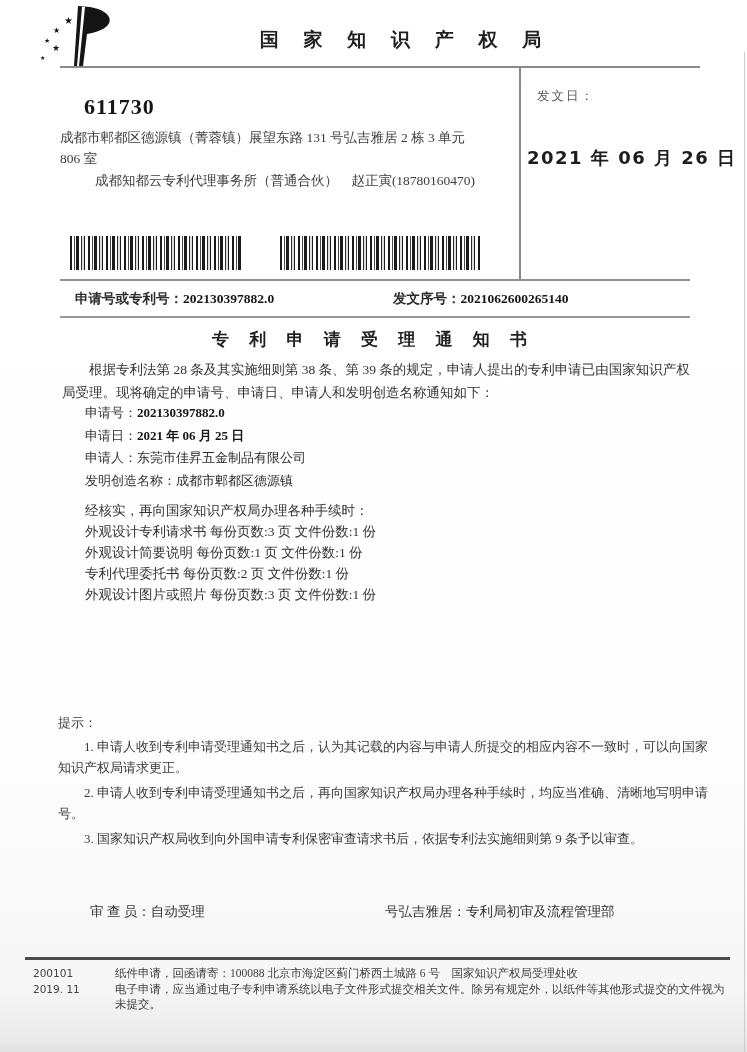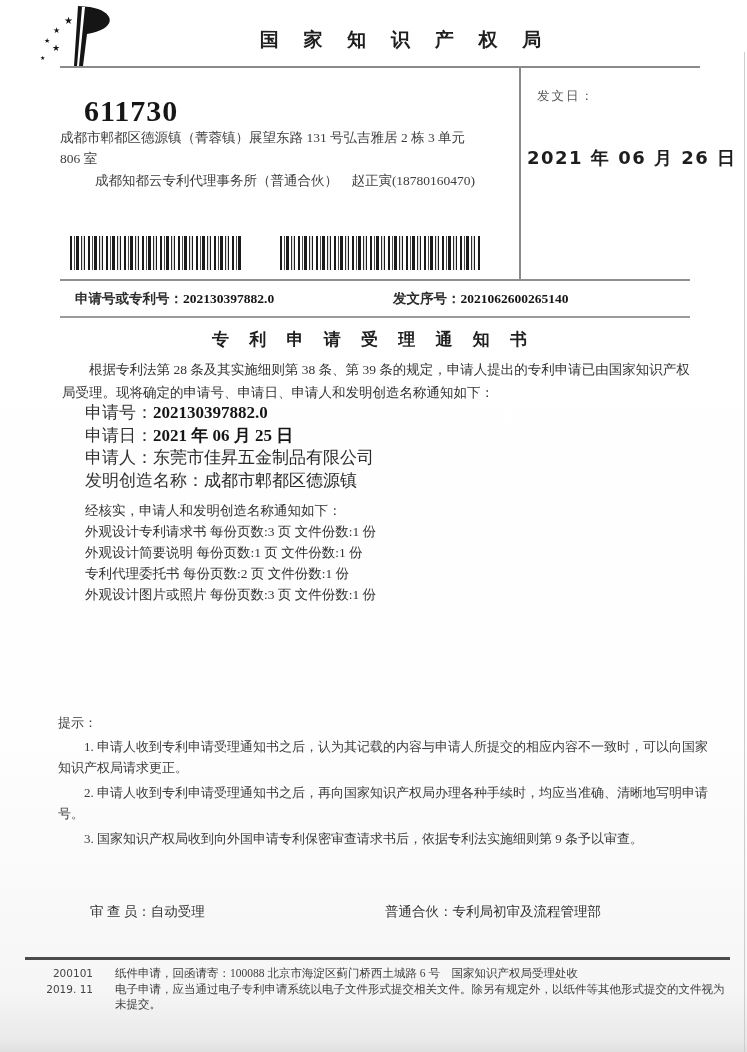--- a/index.html
+++ b/index.html
@@ -12,53 +12,53 @@
   .logo{position:absolute;left:36px;top:4px;width:88px;height:64px;}
   .org-title{position:absolute;left:0;right:0;top:27px;text-align:center;padding-left:64px;
     font-size:19px;font-weight:700;letter-spacing:10px;color:#1f1f1f;}
   .hr1{position:absolute;left:60px;top:66px;width:640px;height:2px;background:#8a8a8a;}
   .vline{position:absolute;left:519px;top:66px;width:2px;height:214px;background:#8a8a8a;}
   .hr2{position:absolute;left:60px;top:279px;width:630px;height:2px;background:#8f8f8f;}
   .hr3{position:absolute;left:60px;top:316px;width:630px;height:2px;background:#9a9a9a;}
   .issue-label{position:absolute;left:537px;top:88px;font-size:12.5px;color:#5a5a5a;letter-spacing:2px;}
   .issue-date{position:absolute;left:527px;top:146px;font-size:18px;color:#1d1d1d;
     font-weight:600;letter-spacing:1.5px;font-family:"DejaVu Sans","Liberation Sans",sans-serif;}
-  .postal{position:absolute;left:84px;top:94px;font-size:30px;font-weight:700;color:#161616;letter-spacing:1px;}
+  .postal{position:absolute;left:84px;top:94px;font-size:22px;font-weight:700;color:#161616;letter-spacing:1px;}
   .addr{position:absolute;left:60px;top:127px;width:450px;text-align:left;font-size:13.5px;line-height:21px;color:#3d3d3d;}
   .agency{position:absolute;left:60px;top:172px;width:450px;text-align:center;font-size:13.5px;color:#3d3d3d;}
   .barcode{position:absolute;top:236px;height:34px;
     background-image:repeating-linear-gradient(90deg,
       #1b1b1b 0px,#1b1b1b 2px,#ffffff 2px,#ffffff 4px,
       #4a4a4a 4px,#4a4a4a 5px,#ffffff 5px,#ffffff 6px,
       #1b1b1b 6px,#1b1b1b 9px,#ffffff 9px,#ffffff 11px,
       #2f2f2f 11px,#2f2f2f 12px,#dddddd 12px,#dddddd 14px,
       #1b1b1b 14px,#1b1b1b 15px,#ffffff 15px,#ffffff 18px);}
   .bc-left{left:70px;width:173px;}
   .bc-right{left:280px;width:200px;}
   .ref-row{position:absolute;left:75px;top:290px;width:620px;font-size:13.5px;}
   .ref-label{font-weight:600;color:#2c2c2c;}
   .ref-value{font-weight:700;color:#161616;}
   .ref-serial{position:absolute;left:318px;top:0;}
   .doc-title{position:absolute;left:0;right:0;top:328px;text-align:center;
     font-size:17px;font-weight:700;letter-spacing:8px;color:#1f1f1f;}
   .para1{position:absolute;left:62px;top:358px;width:638px;font-size:13.5px;line-height:23px;
     text-indent:2em;color:#333;}
-  .fields{position:absolute;left:85px;top:402px;font-size:17px;line-height:22.5px;color:#333;}
+  .fields{position:absolute;left:85px;top:402px;font-size:13px;line-height:22.5px;color:#333;}
   .field-value{color:#2a2a2a;}
   .field-value.num{font-weight:700;color:#161616;}
   .received{position:absolute;left:85px;top:500px;font-size:13.5px;line-height:21px;color:#333;}
   .tips{position:absolute;left:58px;top:712px;width:660px;font-size:13px;line-height:21.5px;color:#3a3a3a;}
   .tips .tip-item{margin:0 0 3px 0;text-indent:2em;}
   .tips-label{margin-bottom:2px;}
   .signoff{position:absolute;left:90px;top:903px;width:600px;font-size:13.5px;color:#333;}
   .signoff .dept{position:absolute;left:295px;top:0;}
   .hr-footer{position:absolute;left:25px;top:957px;width:705px;height:2.5px;background:#4c4c4c;}
   .footer{position:absolute;left:33px;top:966px;width:700px;font-size:11.5px;line-height:15.5px;color:#3e3e3e;}
   .footer .codes{position:absolute;left:0;top:0;width:60px;
-    font-family:"DejaVu Sans","Liberation Sans",sans-serif;font-size:10.5px;color:#444;text-align:right;}
+    font-family:"DejaVu Sans","Liberation Sans",sans-serif;font-size:10.5px;color:#444;}
   .footer .ftext{position:absolute;left:82px;top:0;width:614px;}
   .footer .ftext p{margin:0;}
 </style>
 </head>
 <body>
 
 <div class="page">
 
   <div class="logo">
     <svg viewBox="0 0 88 64" width="88" height="64" xmlns="http://www.w3.org/2000/svg">
@@ -104,38 +104,38 @@
   <div class="para1">根据专利法第 28 条及其实施细则第 38 条、第 39 条的规定，申请人提出的专利申请已由国家知识产权局受理。现将确定的申请号、申请日、申请人和发明创造名称通知如下：</div>
 
   <div class="fields">
     <div><span>申请号：</span><span class="field-value num">202130397882.0</span></div>
     <div><span>申请日：</span><span class="field-value num">2021 年 06 月 25 日</span></div>
     <div><span>申请人：</span><span class="field-value">东莞市佳昇五金制品有限公司</span></div>
     <div><span>发明创造名称：</span><span class="field-value">成都市郫都区德源镇</span></div>
   </div>
 
   <div class="received">
-    <div>经核实，申请人和发明创造名称通知如下：</div>
+    <div>经核实，再向国家知识产权局办理各种手续时：</div>
     <div>外观设计专利请求书 每份页数:3 页 文件份数:1 份</div>
     <div>外观设计简要说明 每份页数:1 页 文件份数:1 份</div>
     <div>专利代理委托书 每份页数:2 页 文件份数:1 份</div>
     <div>外观设计图片或照片 每份页数:3 页 文件份数:1 份</div>
   </div>
 
   <div class="tips">
     <div class="tips-label">提示：</div>
     <p class="tip-item">1. 申请人收到专利申请受理通知书之后，认为其记载的内容与申请人所提交的相应内容不一致时，可以向国家知识产权局请求更正。</p>
     <p class="tip-item">2. 申请人收到专利申请受理通知书之后，再向国家知识产权局办理各种手续时，均应当准确、清晰地写明申请号。</p>
     <p class="tip-item">3. 国家知识产权局收到向外国申请专利保密审查请求书后，依据专利法实施细则第 9 条予以审查。</p>
   </div>
 
   <div class="signoff">
     <span>审 查 员：</span><span>自动受理</span>
     <span class="dept">
-      <span>普通合伙：</span><span>专利局初审及流程管理部</span>
+      <span>号弘吉雅居：</span><span>专利局初审及流程管理部</span>
     </span>
   </div>
 
   <div class="hr-footer"></div>
 
   <div class="footer">
     <div class="codes">
       <div>200101</div>
       <div>2019. 11</div>
     </div>

